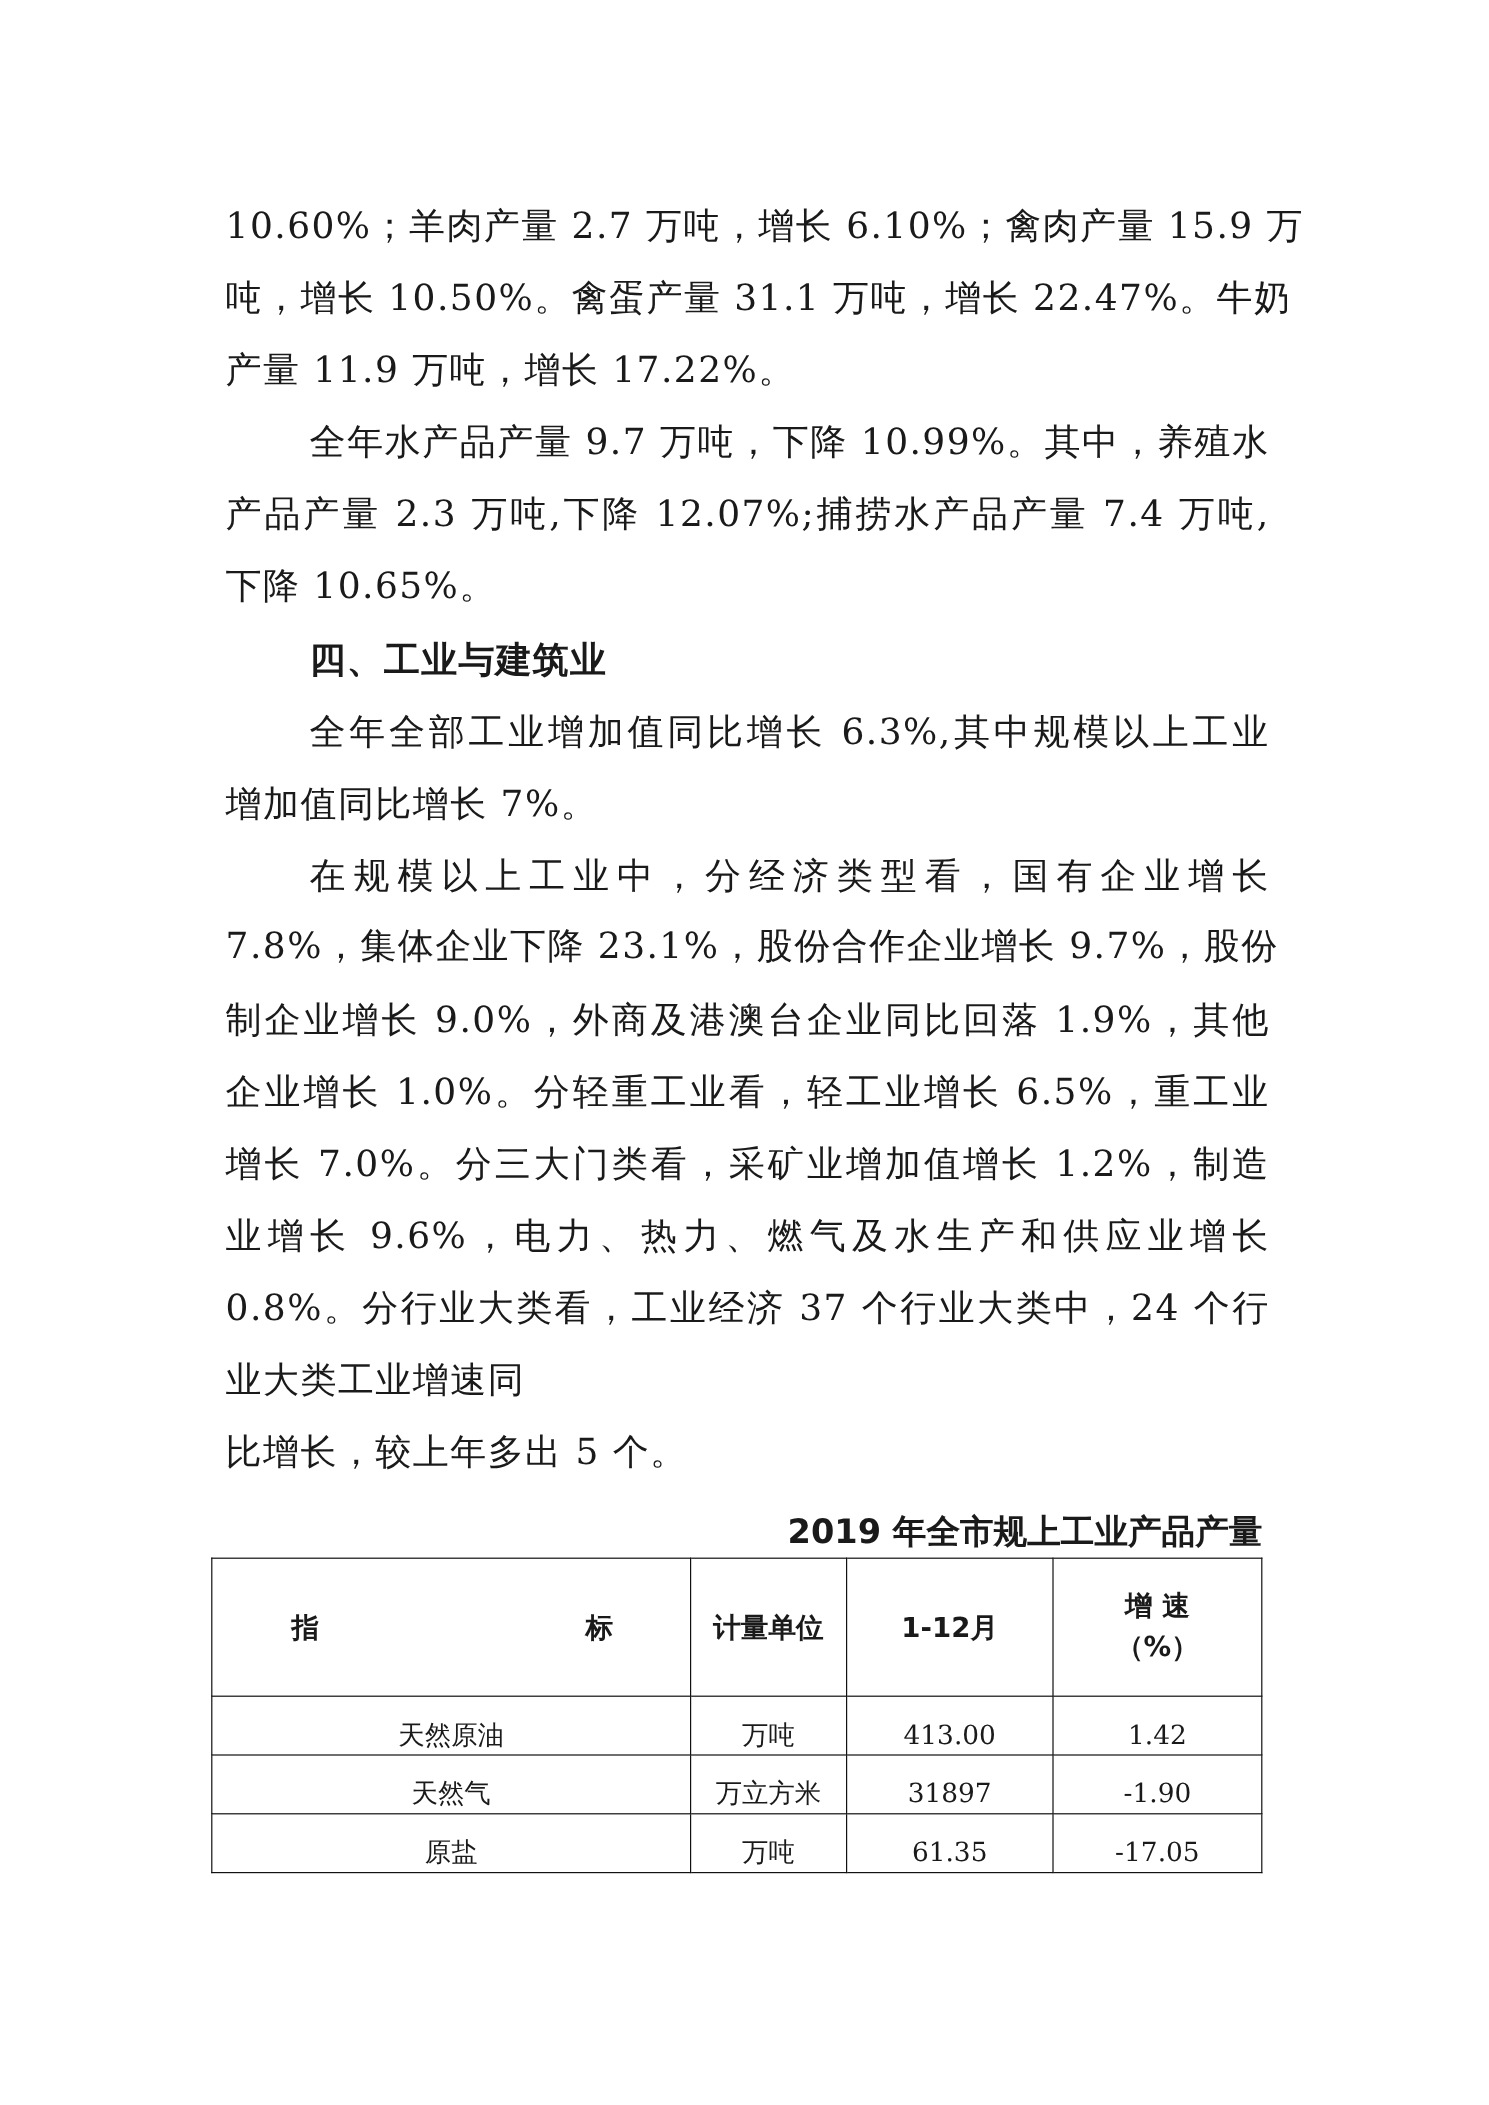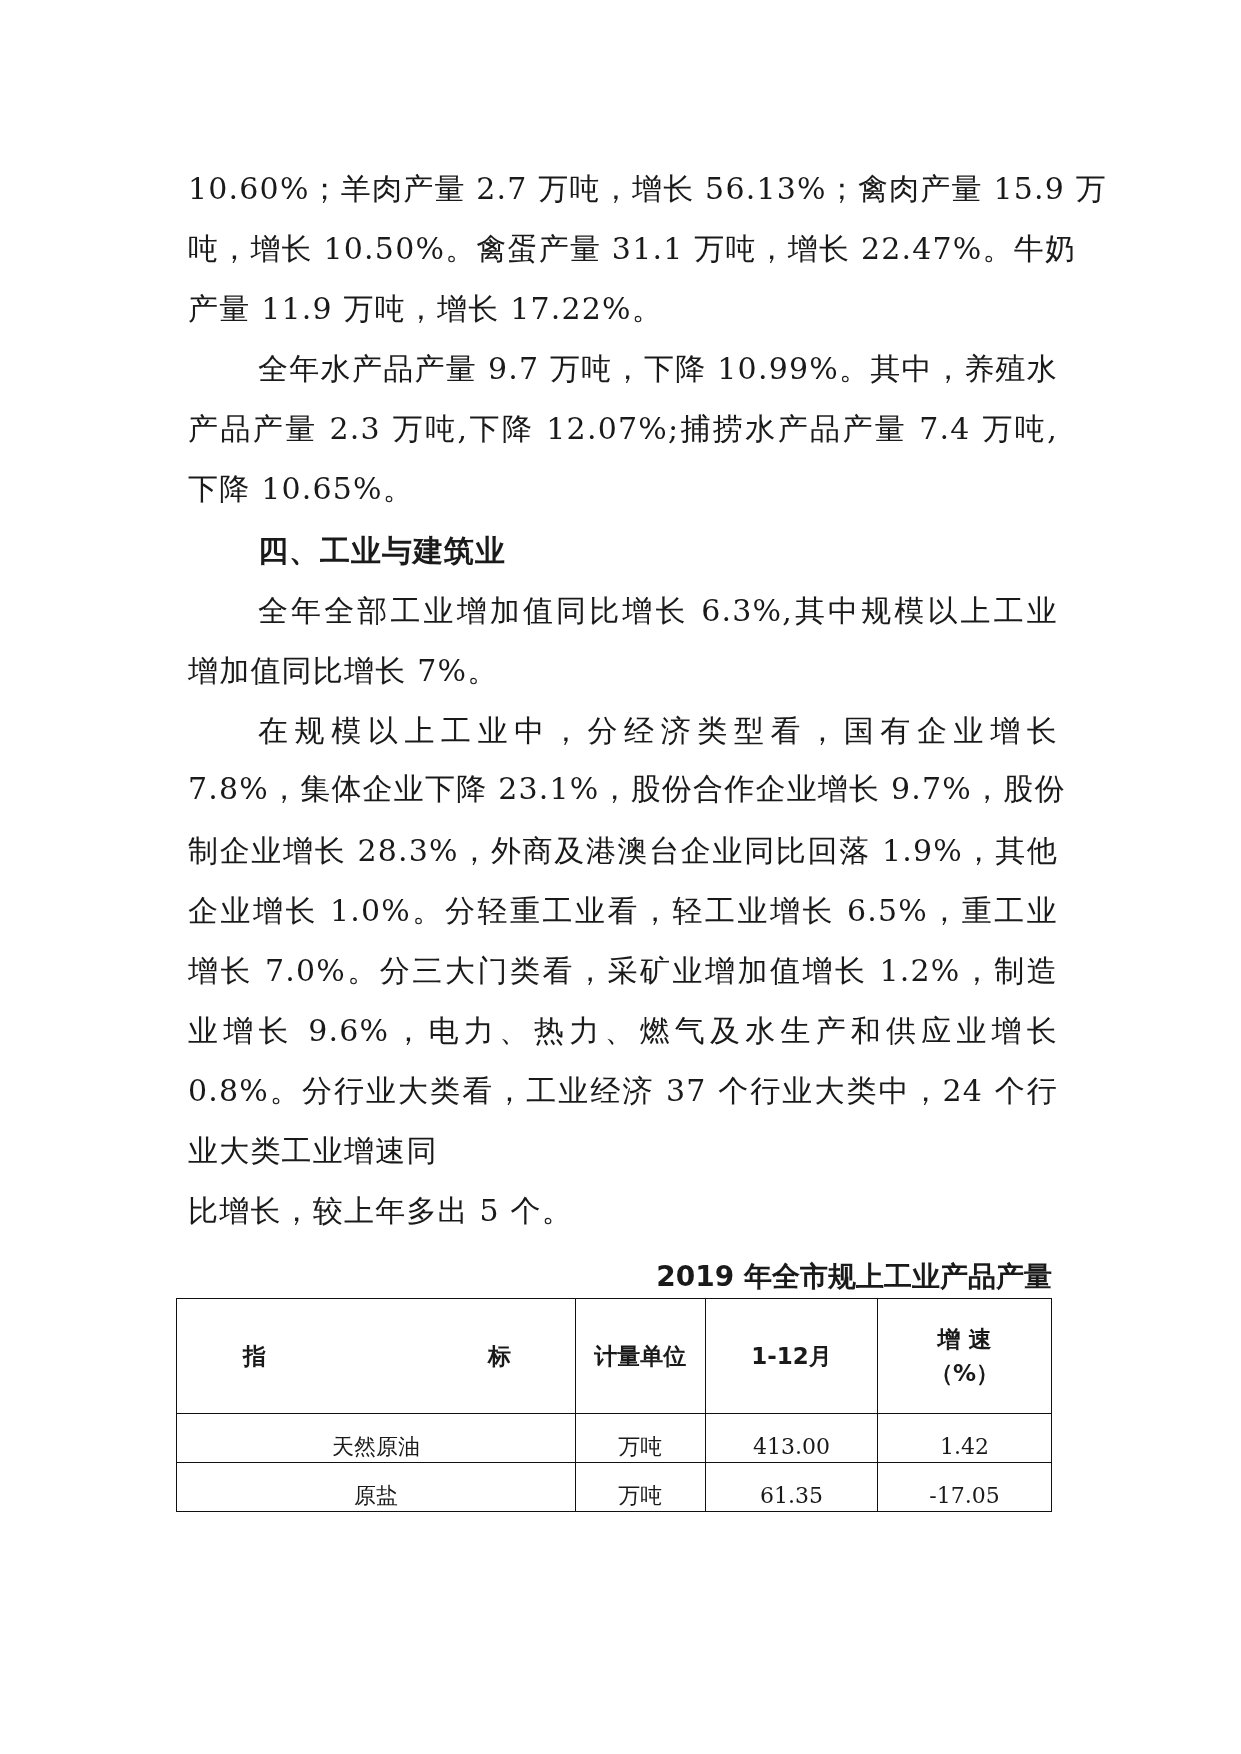--- a/index.html
+++ b/index.html
@@ -21,34 +21,34 @@
   table.data th { height: 114px; font-family: "DejaVu Sans", "Liberation Sans", sans-serif;
                   font-weight: bold; font-size: 23px; }
   table.data td { height: 46px; vertical-align: bottom; line-height: 26px; padding-bottom: 2px; }
   .col1 { width: 400px; } .col2 { width: 130px; } .col3 { width: 172px; } .col4 { width: 174px; }
   .th-spread { display: flex; justify-content: space-between; padding: 0 64px 0 66px; }
   .th-two { line-height: 34px; }
 </style>
 </head>
 <body>
 
-<div class="line justify" style="top:159px">10.60%；羊肉产量 2.7 万吨，增长 56.13%；禽肉产量 15.9 万</div>
+<div class="line justify" style="top:159px">10.60%；羊肉产量 2.7 万吨，增长 6.10%；禽肉产量 15.9 万</div>
 <div class="line justify" style="top:219px">吨，增长 10.50%。禽蛋产量 31.1 万吨，增长 22.47%。牛奶</div>
 <div class="line" style="top:279px">产量 11.9 万吨，增长 17.22%。</div>
 <div class="line indent justify" style="top:339px">全年水产品产量 9.7 万吨，下降 10.99%。其中，养殖水</div>
 <div class="line justify" style="top:399px">产品产量 2.3 万吨,下降 12.07%;捕捞水产品产量 7.4 万吨,</div>
 <div class="line" style="top:459px">下降 10.65%。</div>
 
 <div class="heading" style="top:521px">四、工业与建筑业</div>
 
 <div class="line indent justify" style="top:581px">全年全部工业增加值同比增长 6.3%,其中规模以上工业</div>
 <div class="line" style="top:641px">增加值同比增长 7%。</div>
 <div class="line indent justify" style="top:701px">在规模以上工业中，分经济类型看，国有企业增长</div>
 <div class="line justify" style="top:759px">7.8%，集体企业下降 23.1%，股份合作企业增长 9.7%，股份</div>
-<div class="line justify" style="top:821px">制企业增长 28.3%，外商及港澳台企业同比回落 1.9%，其他</div>
+<div class="line justify" style="top:821px">制企业增长 9.0%，外商及港澳台企业同比回落 1.9%，其他</div>
 <div class="line justify" style="top:881px">企业增长 1.0%。分轻重工业看，轻工业增长 6.5%，重工业</div>
 <div class="line justify" style="top:941px">增长 7.0%。分三大门类看，采矿业增加值增长 1.2%，制造</div>
 <div class="line justify" style="top:1001px">业增长 9.6%，电力、热力、燃气及水生产和供应业增长</div>
 <div class="line justify" style="top:1061px">0.8%。分行业大类看，工业经济 37 个行业大类中，24 个行</div>
 <div class="line" style="top:1121px">业大类工业增速同</div>
 <div class="line" style="top:1181px">比增长，较上年多出 5 个。</div>
 
 <div class="table-title">2019 年全市规上工业产品产量</div>
 
 <table class="data">
@@ -67,19 +67,25 @@
       <div>（%）</div>
     </th>
   </tr>
   <tr>
     <td>天然原油</td>
     <td>万吨</td>
     <td>413.00</td>
     <td>1.42</td>
   </tr>
   <tr>
+    <td>天然气</td>
+    <td>万立方米</td>
+    <td>31897</td>
+    <td>-1.90</td>
+  </tr>
+  <tr>
     <td>原盐</td>
     <td>万吨</td>
     <td>61.35</td>
     <td>-17.05</td>
   </tr>
 </tbody>
   </table>
 
 </body></html>

